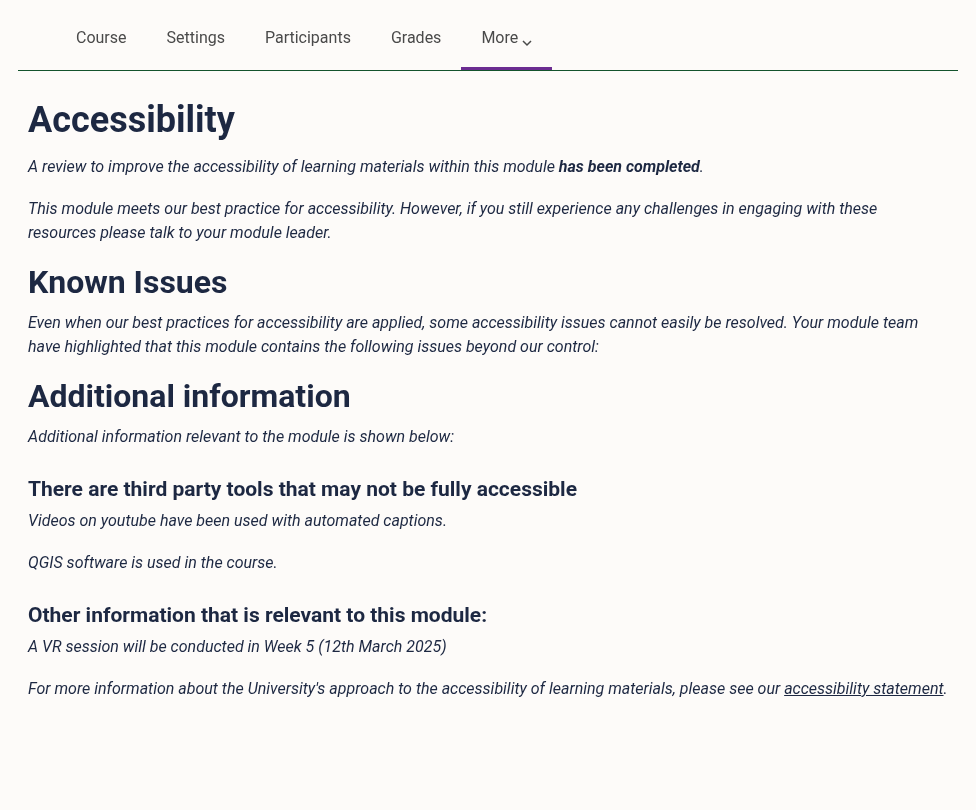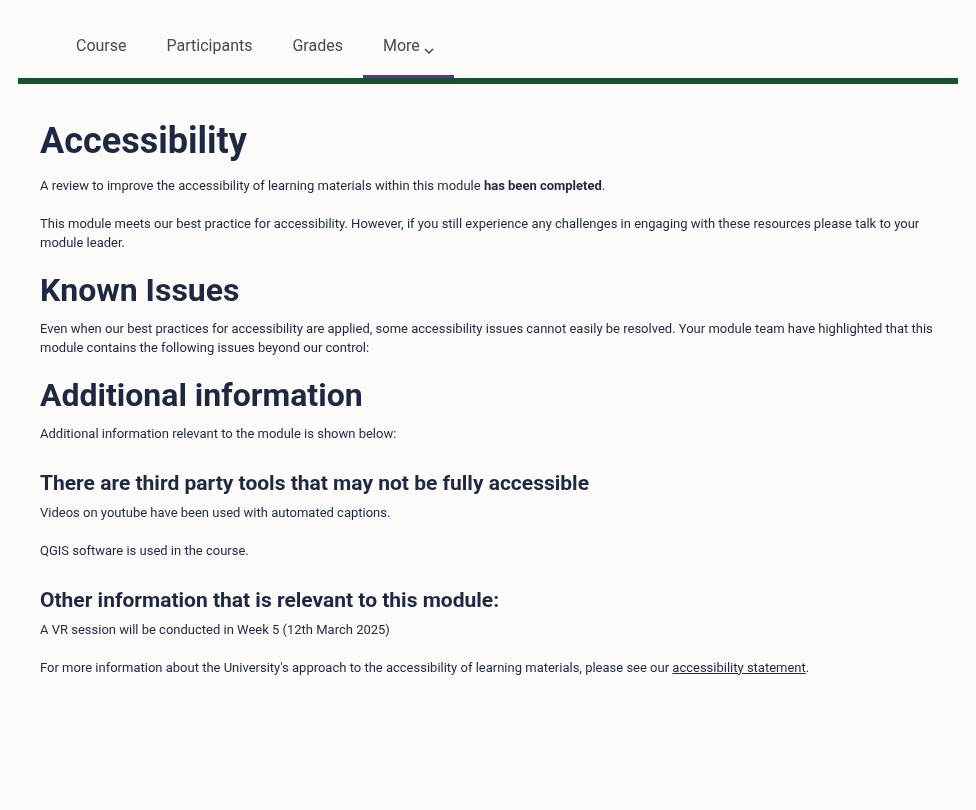--- a/index.html
+++ b/index.html
@@ -9,22 +9,22 @@
     }
     body {
       font-family: -apple-system, BlinkMacSystemFont, "Segoe UI", Roboto, "Helvetica Neue", Arial, sans-serif;
       background: #fdfbf9;
       color: #1d2842;
       width: 976px;
       height: 810px;
       overflow: hidden;
     }
     .tabs-container {
-      border-bottom: 6px solid #14532d;
-      margin: 12px 18px;
+      border-bottom: 1px solid #14532d;
+      margin: 4px 18px;
       padding-left: 38px;
     }
     .tabs {
       display: flex;
       gap: 0;
     }
     .tab {
       padding: 24px 20px 20px 20px;
       color: #4a4a4a;
       font-size: 16px;
@@ -40,21 +40,21 @@
     .chevron-down {
       width: 10px;
       height: 10px;
       display: inline-block;
     }
     .chevron-down svg {
       width: 100%;
       height: 100%;
     }
     .content {
-      padding: 24px 40px;
+      padding: 24px 28px;
       color: #1d2842;
     }
     h1 {
       font-size: 36px;
       font-weight: 700;
       margin-bottom: 14px;
       color: #1d2842;
     }
     h2 {
       font-size: 32px;
@@ -64,24 +64,25 @@
       color: #1d2842;
     }
     h3 {
       font-size: 21px;
       font-weight: 700;
       margin-top: 28px;
       margin-bottom: 8px;
       color: #1d2842;
     }
     p {
-      font-size: 13px;
+      font-size: 16px;
       line-height: 1.5;
       margin-bottom: 18px;
       color: #1d2842;
+      font-style: italic;
     }
     ul {
       margin-left: 46px;
       margin-bottom: 16px;
     }
     li {
       font-size: 16px;
       line-height: 1.6;
       color: #1d2842;
     }
@@ -94,20 +95,23 @@
       cursor: pointer;
     }
   </style>
 </head>
 <body>
 
 <div class="tabs-container">
   <div class="tabs">
     <div class="tab">
       <span>Course</span>
+    </div>
+    <div class="tab">
+      <span>Settings</span>
     </div>
     <div class="tab">
       <span>Participants</span>
     </div>
     <div class="tab">
       <span>Grades</span>
     </div>
     <div class="tab active">
       <span>More</span>
       <span class="chevron-down">

